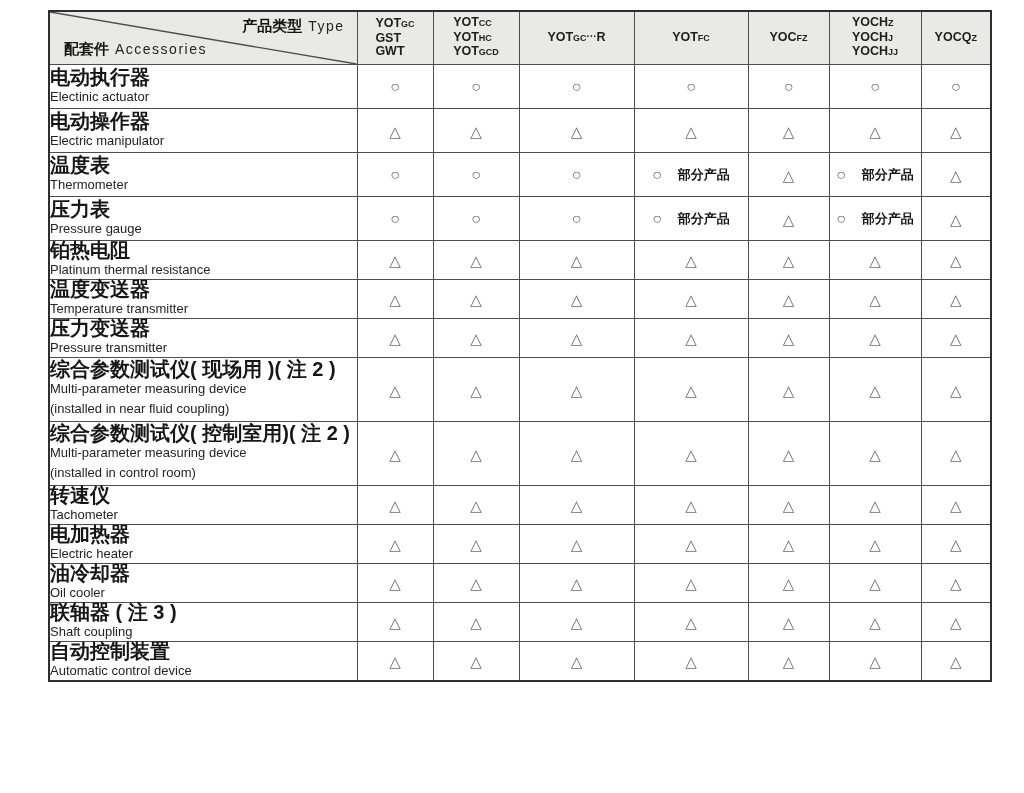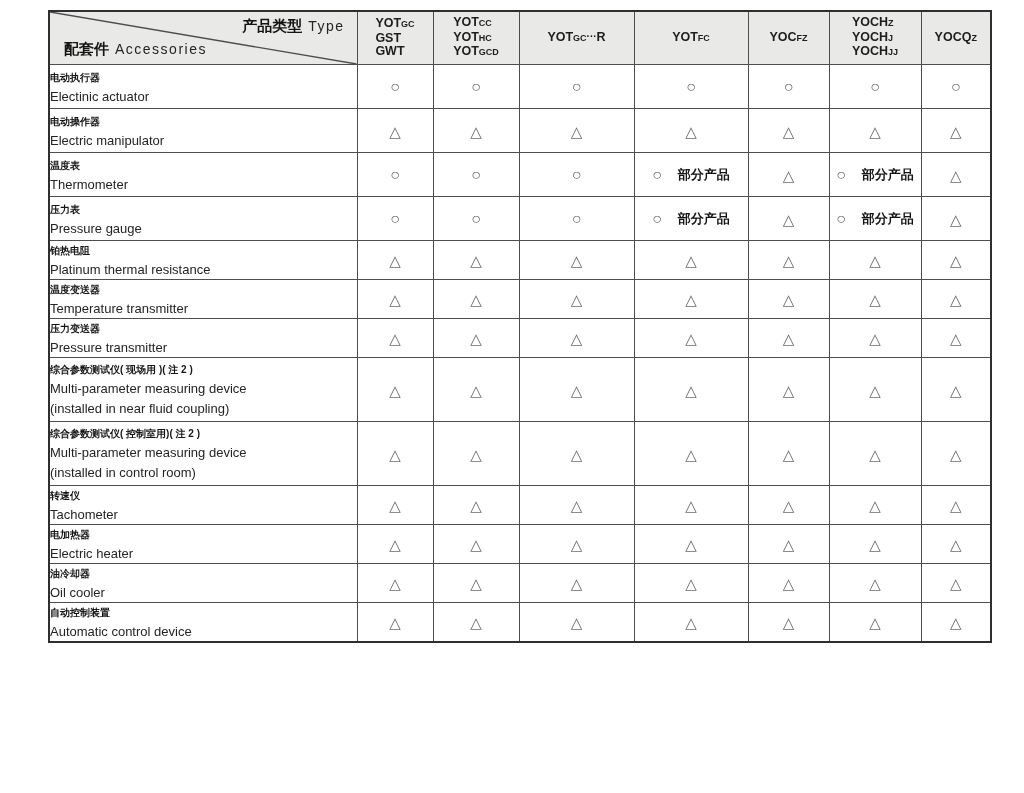--- a/index.html
+++ b/index.html
@@ -40,21 +40,21 @@
   .sub{font-size:9px;}
   .dots{font-size:10px;letter-spacing:0;vertical-align:1px;}
 
   
   tbody tr{height:44px;}
   tbody tr.h43{height:36px;}
   tbody tr.tall{height:64px;}
   td.label-cell{
     text-align:left;padding:3px 6px 3px 14px;
   }
-  .zh{font-weight:bold;font-size:10px;color:#161616;line-height:19px;}
+  .zh{font-weight:bold;font-size:20px;color:#161616;line-height:19px;}
   .en{font-weight:normal;font-size:13px;color:#242424;line-height:19px;}
   tr.tall .en{line-height:20px;}
 
   td.sym-cell{text-align:center;white-space:nowrap;}
   .sym{color:#6b6b6b;font-size:15px;line-height:1;display:inline-block;vertical-align:middle;}
   .sym.circ{font-size:16px;}
   .plabel{font-weight:bold;font-size:13px;color:#141414;margin-left:16px;vertical-align:middle;display:inline-block;}
 </style>
 </head>
 <body>
@@ -247,20 +247,33 @@
           <td class="sym-cell"><span class="sym">△</span></td>
           <td class="sym-cell"><span class="sym">△</span></td>
           <td class="sym-cell"><span class="sym">△</span></td>
           <td class="sym-cell"><span class="sym">△</span></td>
           <td class="sym-cell"><span class="sym">△</span></td>
           <td class="sym-cell"><span class="sym">△</span></td>
           <td class="sym-cell"><span class="sym">△</span></td>
         </tr>
         <tr class="h43">
           <td class="label-cell">
+            <div class="zh">联轴器 ( 注 3 )</div>
+            <div class="en">Shaft coupling</div>
+          </td>
+          <td class="sym-cell"><span class="sym">△</span></td>
+          <td class="sym-cell"><span class="sym">△</span></td>
+          <td class="sym-cell"><span class="sym">△</span></td>
+          <td class="sym-cell"><span class="sym">△</span></td>
+          <td class="sym-cell"><span class="sym">△</span></td>
+          <td class="sym-cell"><span class="sym">△</span></td>
+          <td class="sym-cell"><span class="sym">△</span></td>
+        </tr>
+        <tr class="h43">
+          <td class="label-cell">
             <div class="zh">自动控制装置</div>
             <div class="en">Automatic control device</div>
           </td>
           <td class="sym-cell"><span class="sym">△</span></td>
           <td class="sym-cell"><span class="sym">△</span></td>
           <td class="sym-cell"><span class="sym">△</span></td>
           <td class="sym-cell"><span class="sym">△</span></td>
           <td class="sym-cell"><span class="sym">△</span></td>
           <td class="sym-cell"><span class="sym">△</span></td>
           <td class="sym-cell"><span class="sym">△</span></td>

